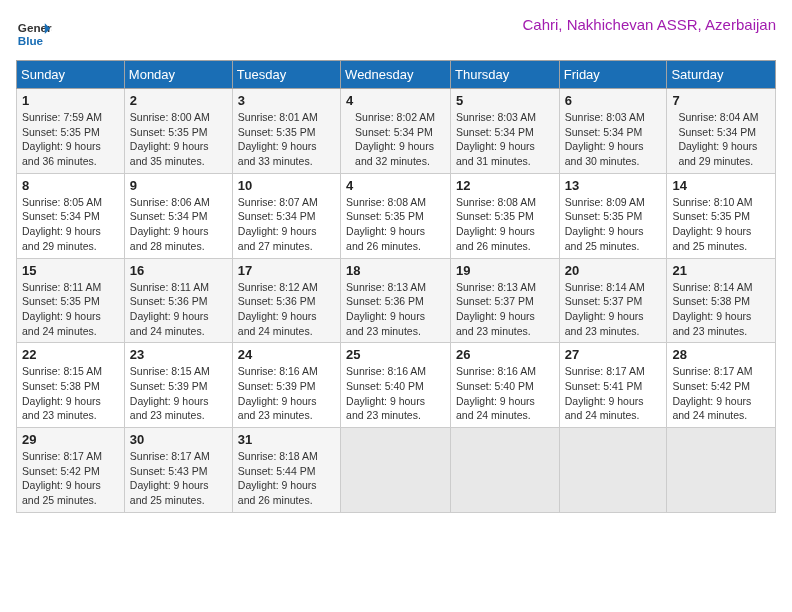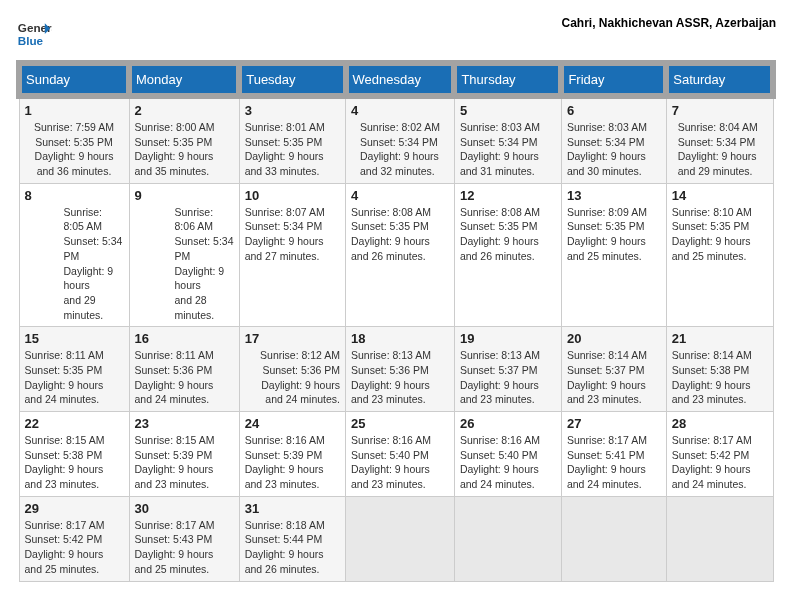--- a/index.html
+++ b/index.html
@@ -27,37 +27,36 @@
     }
     .title-area {
       text-align: right;
     }
     .month-year {
       font-size: 32px;
       font-weight: bold;
       color: #222;
     }
     .location {
-      font-size: 12px;
-      color: #000000;
-      font-weight: bold;
+      font-size: 15px;
+      color: #a21caf;
     }
     table {
       width: 100%;
       border-collapse: collapse;
       font-size: 11px;
     }
     thead tr th {
       background: #1a6eb5;
       color: #fff;
       padding: 6px 4px;
       text-align: left;
       font-size: 13px;
       font-weight: normal;
-      border: 6px solid #a3a3a3;
+      border: 1px solid #a3a3a3;
     }
     tbody tr td {
       vertical-align: top;
       padding: 4px 5px;
       border: 1px solid #ccc;
       width: 113px;
       min-height: 70px;
       background: #fff;
     }
     tbody tr:nth-child(odd) td {
@@ -104,21 +103,21 @@
         <th>Wednesday</th>
         <th>Thursday</th>
         <th>Friday</th>
         <th>Saturday</th>
       </tr>
   </thead>
   <tbody id="calendar-body">
   <tr>
         <td>
           <span class="day-num">1</span>
-          <div class="day-info" style="white-space: pre-line; text-align: center;">Sunrise: 7:59 AM
+          <div class="day-info" style="white-space: pre-line;">Sunrise: 7:59 AM
 Sunset: 5:35 PM
 Daylight: 9 hours
 and 36 minutes.</div>
         </td>
         <td>
           <span class="day-num">2</span>
           <div class="day-info" style="white-space: pre-line;">Sunrise: 8:00 AM
 Sunset: 5:35 PM
 Daylight: 9 hours
 and 35 minutes.</div>
@@ -155,28 +154,28 @@
           <span class="day-num">7</span>
           <div class="day-info" style="white-space: pre-line; margin-left: 6px;">Sunrise: 8:04 AM
 Sunset: 5:34 PM
 Daylight: 9 hours
 and 29 minutes.</div>
         </td>
       </tr>
       <tr>
         <td>
           <span class="day-num">8</span>
-          <div class="day-info" style="white-space: pre-line; margin-left: 39px;">Sunrise: 8:05 AM
+          <div class="day-info" style="white-space: pre-line;">Sunrise: 8:05 AM
 Sunset: 5:34 PM
 Daylight: 9 hours
 and 29 minutes.</div>
         </td>
         <td>
           <span class="day-num">9</span>
-          <div class="day-info" style="white-space: pre-line; margin-left: 40px;">Sunrise: 8:06 AM
+          <div class="day-info" style="white-space: pre-line;">Sunrise: 8:06 AM
 Sunset: 5:34 PM
 Daylight: 9 hours
 and 28 minutes.</div>
         </td>
         <td>
           <span class="day-num">10</span>
           <div class="day-info" style="white-space: pre-line;">Sunrise: 8:07 AM
 Sunset: 5:34 PM
 Daylight: 9 hours
 and 27 minutes.</div>
@@ -220,21 +219,21 @@
         </td>
         <td>
           <span class="day-num">16</span>
           <div class="day-info" style="white-space: pre-line;">Sunrise: 8:11 AM
 Sunset: 5:36 PM
 Daylight: 9 hours
 and 24 minutes.</div>
         </td>
         <td>
           <span class="day-num">17</span>
-          <div class="day-info" style="white-space: pre-line; text-align: right;">Sunrise: 8:12 AM
+          <div class="day-info" style="white-space: pre-line;">Sunrise: 8:12 AM
 Sunset: 5:36 PM
 Daylight: 9 hours
 and 24 minutes.</div>
         </td>
         <td>
           <span class="day-num">18</span>
           <div class="day-info" style="white-space: pre-line;">Sunrise: 8:13 AM
 Sunset: 5:36 PM
 Daylight: 9 hours
 and 23 minutes.</div>

